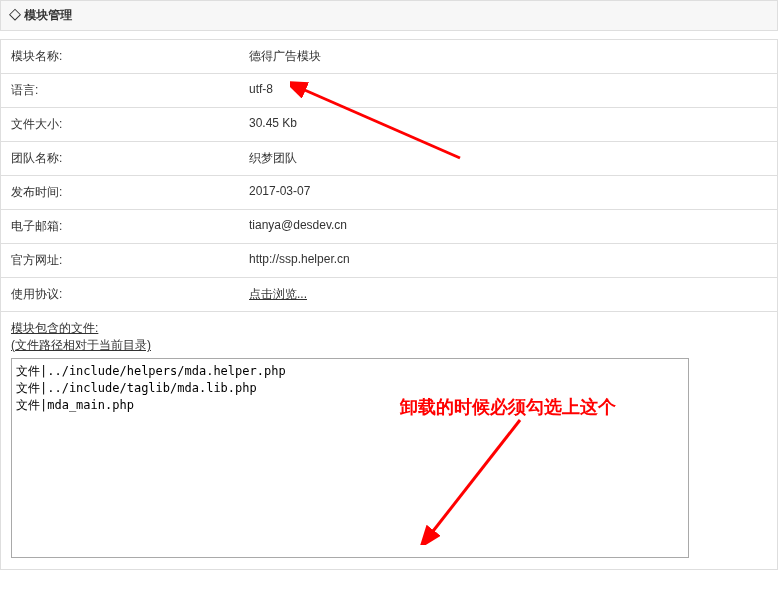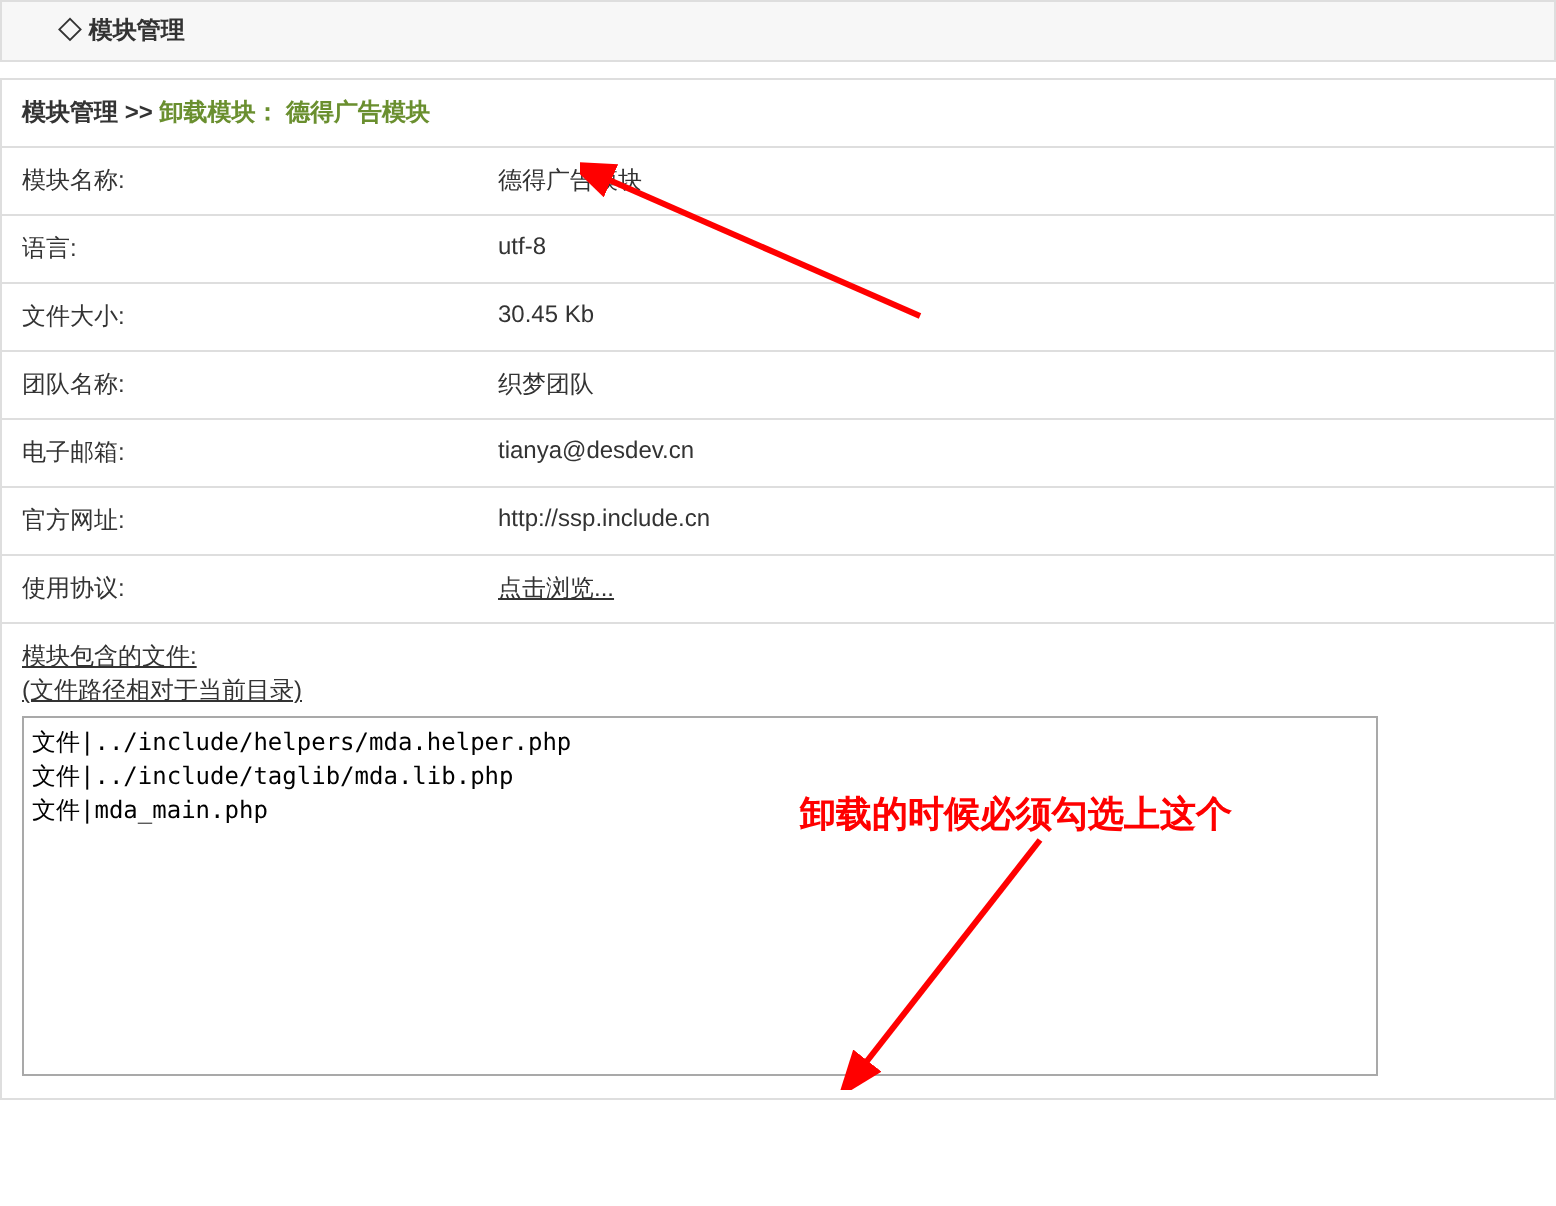--- a/index.html
+++ b/index.html
@@ -1,65 +1,66 @@
 <!DOCTYPE html>
 <html><head>
 <meta charset="utf-8">
 <style>
 * { margin: 0; padding: 0; box-sizing: border-box; }
 body { font-family: "Microsoft YaHei", SimSun, Arial, sans-serif; font-size: 12px; color: #333; background: #fff; position: relative; width: 778px; }
-.page-header { background: #f7f7f7; border: 1px solid #dedede; padding: 6px 28px; font-weight: bold; }
+.page-header { background: #f7f7f7; border: 1px solid #dedede; padding: 6px 8px; font-weight: bold; }
 .content-box { border: 1px solid #dedede; margin-top: 8px; }
 .breadcrumb { padding: 8px 10px; border-bottom: 1px solid #dedede; font-weight: bold; }
 .breadcrumb .active { color: #6a8f2f; }
 .info-row { display: flex; border-bottom: 1px solid #dedede; gap: 38px; }
 .info-label { width: 200px; padding: 8px 10px; }
 .info-value { flex: 1; padding: 8px 10px; }
 .info-value a { color: #333; text-decoration: underline; }
 .files-section { padding: 8px 10px 4px 10px; text-decoration: underline; }
-.files-textarea { width: 678px; height: 180px; margin: 0 10px 8px 10px; font-family: SimSun, monospace; font-size: 12px; padding: 4px; resize: none; border: 1px solid #a9a9a9; }
+.files-textarea { width: 678px; height: 200px; margin: 0 10px 8px 10px; font-family: SimSun, monospace; font-size: 12px; padding: 4px; resize: none; border: 1px solid #a9a9a9; }
 .annotation1 { position: absolute; top: 395px; left: 400px; color: #ff0000; font-size: 18px; font-family: SimSun, serif; font-weight: bold; }
 .arrow-svg { position: absolute; pointer-events: none; }
 </style>
 </head>
 <body>
 
 <div class="page-header">
   <span>◇</span>
   <span>模块管理</span>
 </div>
 
 <div class="content-box">
-  <div class="breadcrumb">
-    <span>模块管理</span><span> &gt;&gt; </span><span class="active">卸载模块： 德得广告模块</span>
-  </div>
 
   <div class="info-row">
     <div class="info-label">模块名称:</div>
     <div class="info-value">德得广告模块</div>
   </div>
   <div class="info-row">
     <div class="info-label">语言:</div>
     <div class="info-value">utf-8</div>
   </div>
   <div class="info-row">
     <div class="info-label">文件大小:</div>
     <div class="info-value">30.45 Kb</div>
   </div>
   <div class="info-row">
     <div class="info-label">团队名称:</div>
     <div class="info-value">织梦团队</div>
   </div>
   <div class="info-row">
+    <div class="info-label">发布时间:</div>
+    <div class="info-value">2017-03-07</div>
+  </div>
+  <div class="info-row">
     <div class="info-label">电子邮箱:</div>
     <div class="info-value">tianya@desdev.cn</div>
   </div>
   <div class="info-row">
     <div class="info-label">官方网址:</div>
-    <div class="info-value">http://ssp.include.cn</div>
+    <div class="info-value">http://ssp.helper.cn</div>
   </div>
   <div class="info-row">
     <div class="info-label">使用协议:</div>
     <div class="info-value"><a href="#">点击浏览...</a></div>
   </div>
 
   <div class="files-section">
     <div>模块包含的文件:</div>
     <div>(文件路径相对于当前目录)</div>
   </div>

